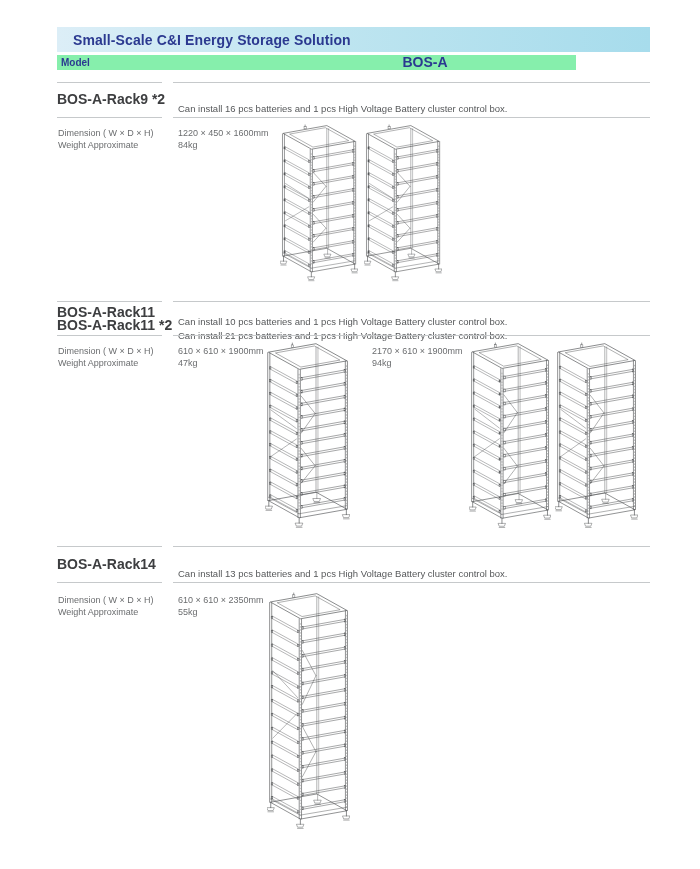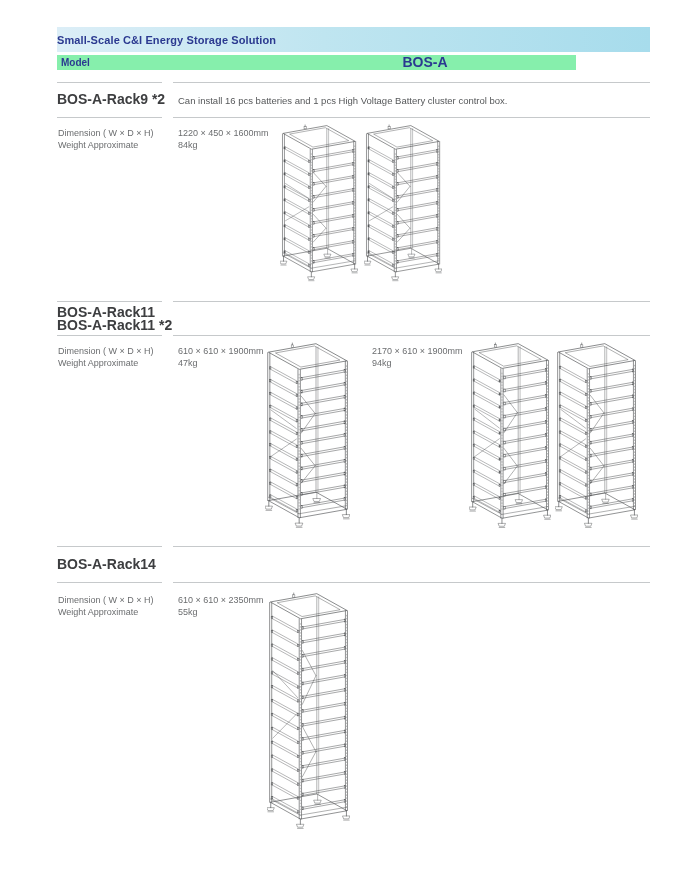--- a/index.html
+++ b/index.html
@@ -1,30 +1,30 @@
 <!DOCTYPE html>
 <html><head>
 <meta charset="utf-8">
 <style>
   html,body{margin:0;padding:0;background:#ffffff;}
   .page{position:relative;width:700px;height:869px;background:#ffffff;overflow:hidden;
         font-family:"Liberation Sans",sans-serif;}
   .title-bar{position:absolute;left:57px;top:27px;width:593px;height:25px;
         background:linear-gradient(90deg,#dceef7 0%,#bfe5f0 45%,#a7dcec 100%);
         display:flex;align-items:center;}
-  .title-bar .t{font-size:11px;font-weight:700;color:#2b3990;padding-left:0;letter-spacing:.1px;}
+  .title-bar .t{font-size:14px;font-weight:700;color:#2b3990;padding-left:16px;letter-spacing:.1px;}
   .thead{position:absolute;left:57px;top:55px;width:519px;height:15px;background:#86efac;}
   .thead .model{position:absolute;left:4px;top:0;line-height:15px;font-size:10px;font-weight:700;color:#2b3990;}
   .thead .prod{position:absolute;left:243px;width:250px;top:0;line-height:15px;text-align:center;
         font-size:14px;font-weight:700;color:#2b3990;}
   .div-l,.div-r{position:absolute;height:0;border-top:1px solid #c6c9cb;}
   .div-l{left:57px;width:105px;}
   .div-r{left:173px;width:477px;}
   .model-name{position:absolute;left:57px;font-size:14px;font-weight:700;color:#3d3e40;line-height:13px;white-space:nowrap;}
-  .desc{position:absolute;left:178px;font-size:9.5px;color:#56585a;line-height:13.5px;white-space:nowrap;}
+  .desc{position:absolute;left:178px;font-size:9.5px;color:#56585a;line-height:13.5px;white-space:nowrap;margin-top:8px;}
   .dimlab{position:absolute;left:58px;font-size:9px;color:#6b6d6f;line-height:11.5px;white-space:nowrap;}
   .dimval{position:absolute;font-size:9px;color:#6b6d6f;line-height:11.5px;white-space:nowrap;}
   .rack{position:absolute;}
   .rack svg{display:block;width:100%;height:100%;}
 </style>
 </head>
 <body>
 
 <div class="page">
 
@@ -258,20 +258,24 @@
           <line x1="57.6" y1="171.5" x2="64.4" y2="171.5" stroke-width="0.55"></line>
         </g>
       </svg>
     </div>
 
   <div class="div-l" style="top:301px"></div>
   <div class="div-r" style="top:301px"></div>
   <div class="model-name" style="top:306px">
     <div>BOS-A-Rack11</div>
     <div>BOS-A-Rack11 *2</div>
+  </div>
+  <div class="desc" style="top:307px">
+    <div>Can install 10 pcs batteries and 1 pcs High Voltage Battery cluster control box.</div>
+    <div>Can install 21 pcs batteries and 1 pcs High Voltage Battery cluster control box.</div>
   </div>
   <div class="div-l" style="top:335px"></div>
   <div class="div-r" style="top:335px"></div>
   <div class="dimlab" style="top:346px">
     <div>Dimension ( W × D × H)</div>
     <div>Weight Approximate</div>
   </div>
   <div class="dimval" style="left:178px;top:346px">
     <div>610 × 610 × 1900mm</div>
     <div>47kg</div>
@@ -631,20 +635,21 @@
           <line x1="61" y1="183" x2="61" y2="189.5" stroke-width="0.5"></line>
           <polygon points="56.7,189.5 65.3,189.5 63.9,193 58.1,193" stroke-width="0.55"></polygon>
           <line x1="57.6" y1="194.5" x2="64.4" y2="194.5" stroke-width="0.55"></line>
         </g>
       </svg>
     </div>
 
   <div class="div-l" style="top:546px"></div>
   <div class="div-r" style="top:546px"></div>
   <div class="model-name" style="top:558px">BOS-A-Rack14</div>
+  <div class="desc" style="top:559px">Can install 13 pcs batteries and 1 pcs High Voltage Battery cluster control box.</div>
   <div class="div-l" style="top:582px"></div>
   <div class="div-r" style="top:582px"></div>
   <div class="dimlab" style="top:595px">
     <div>Dimension ( W × D × H)</div>
     <div>Weight Approximate</div>
   </div>
   <div class="dimval" style="left:178px;top:595px">
     <div>610 × 610 × 2350mm</div>
     <div>55kg</div>
   </div>

